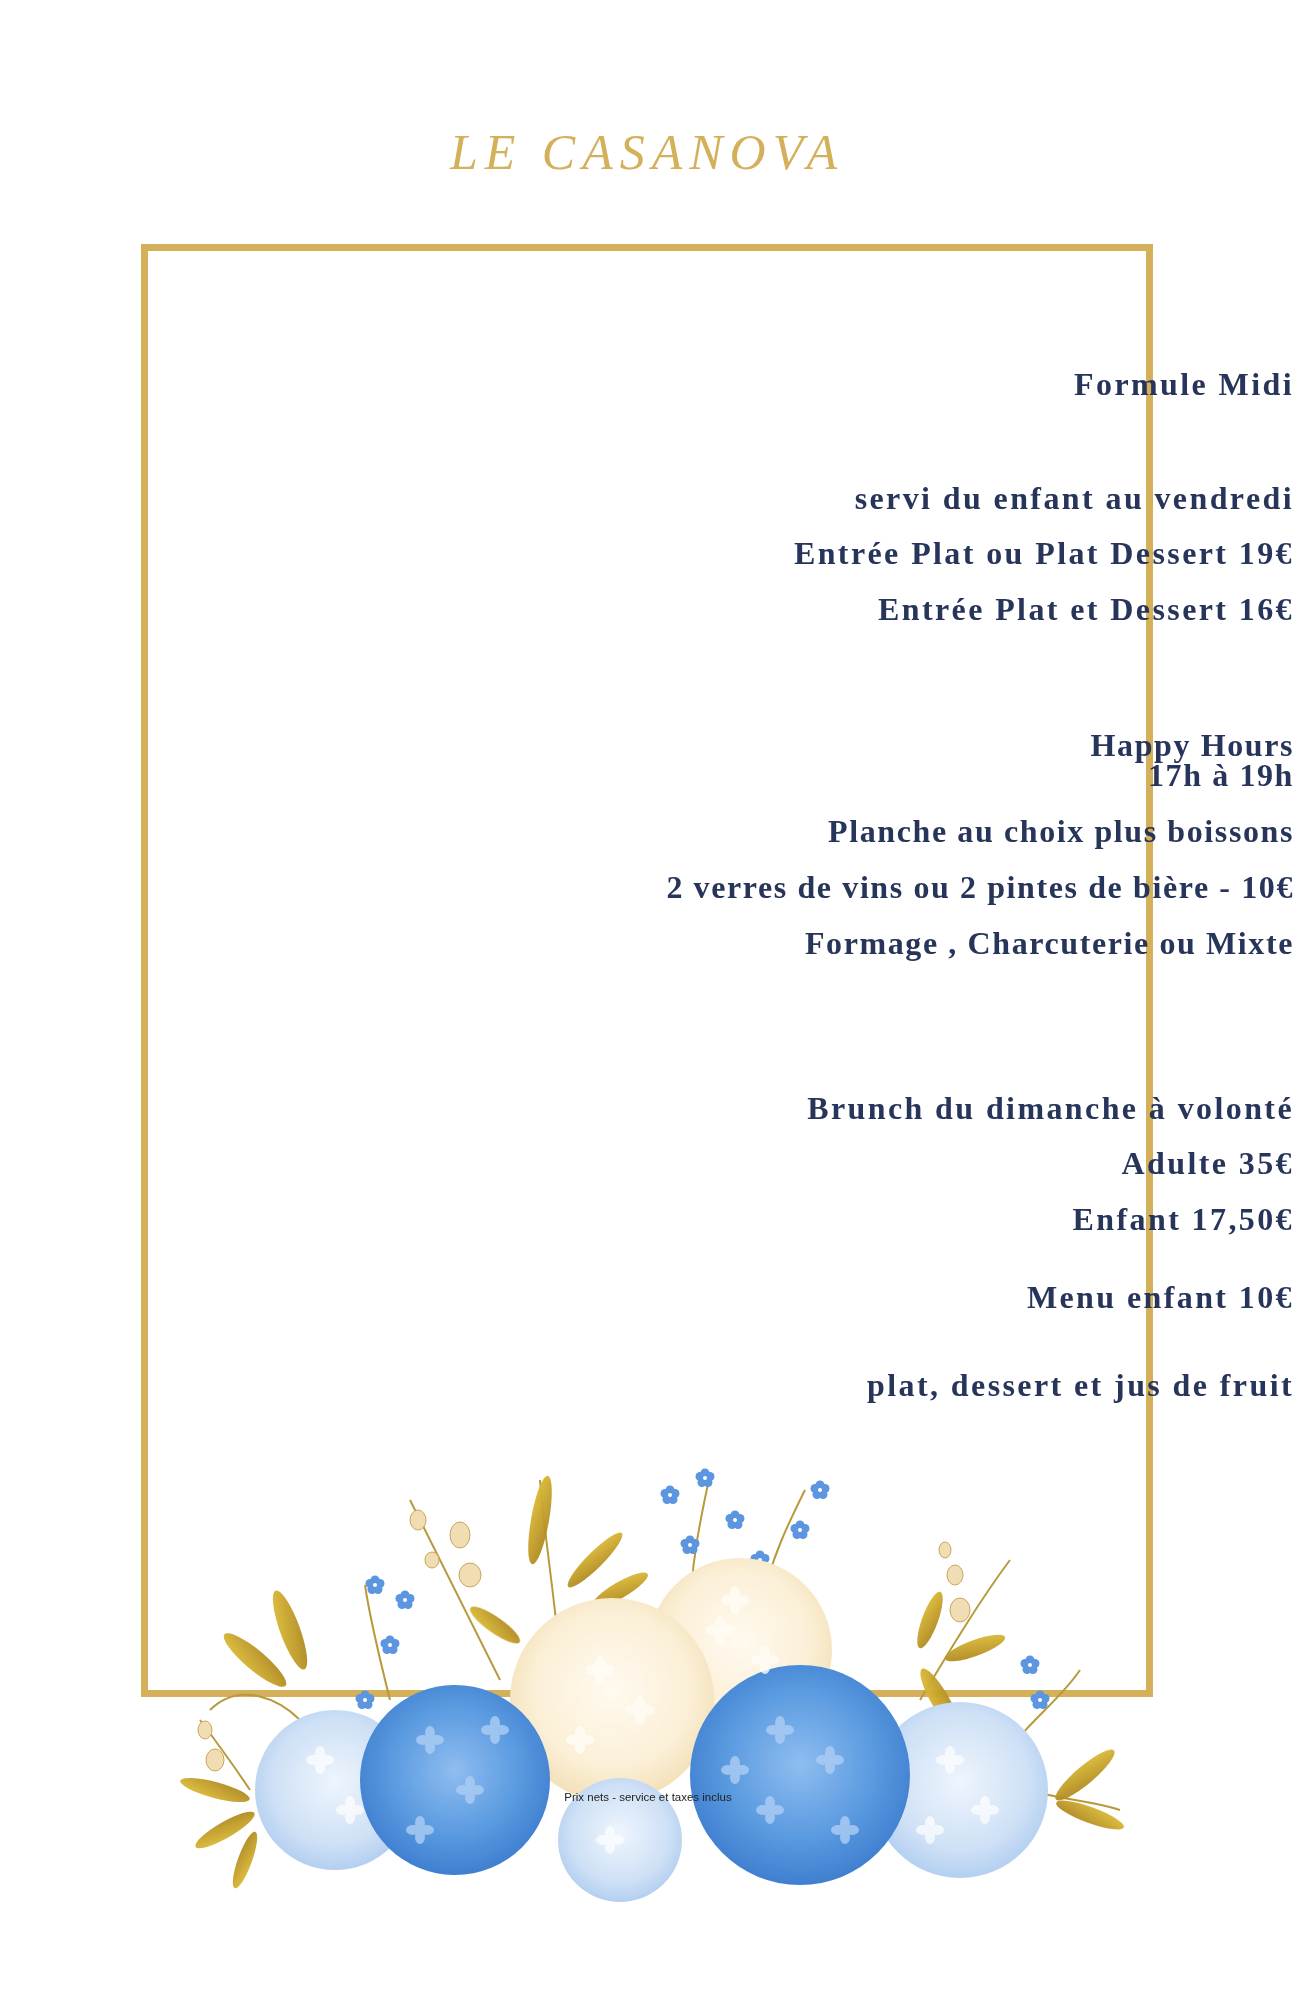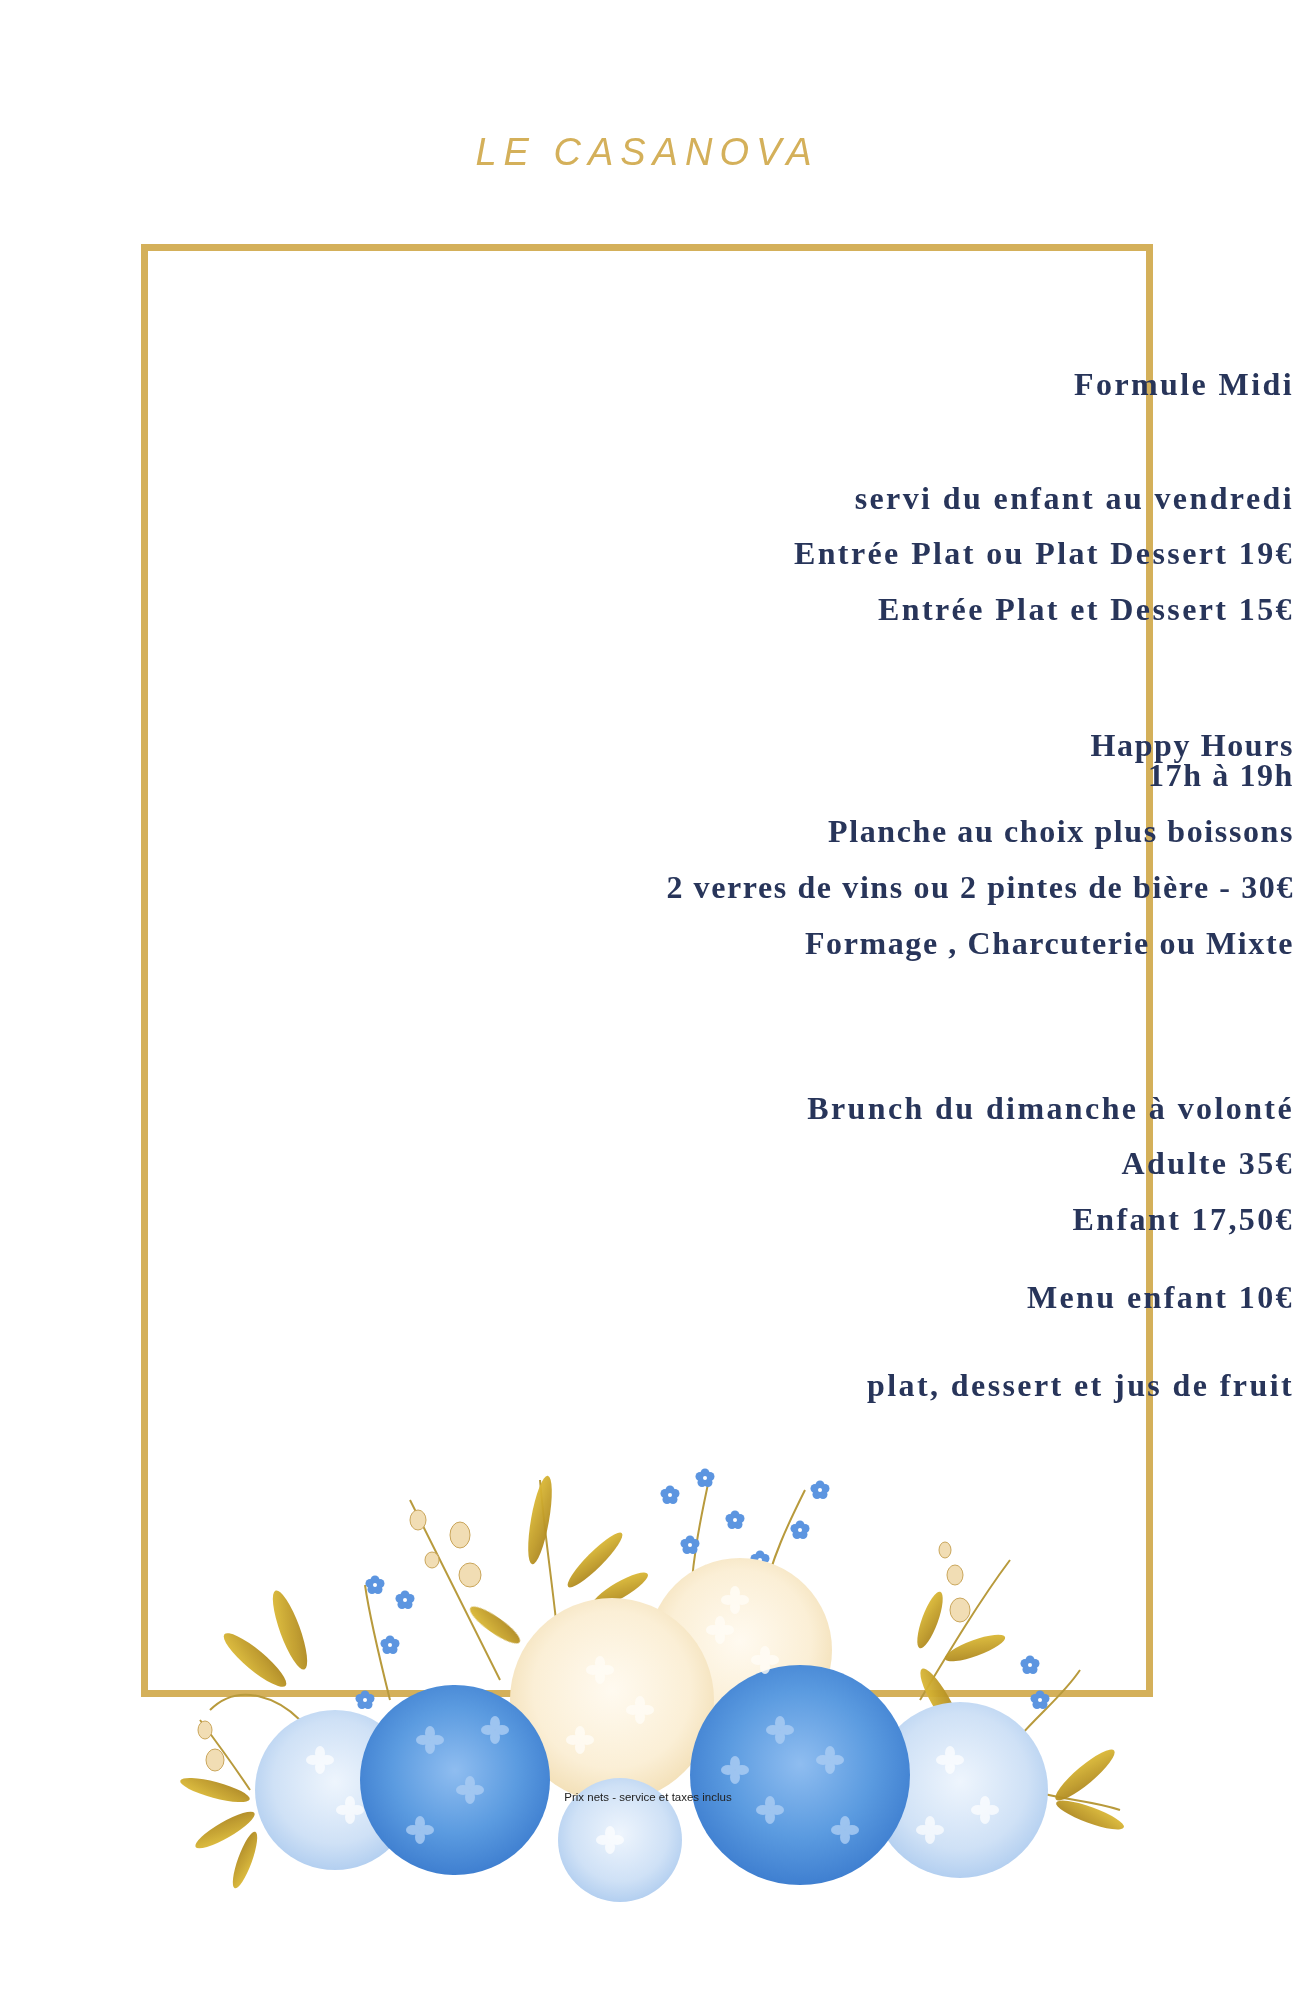--- a/index.html
+++ b/index.html
@@ -13,23 +13,23 @@
     position: relative;
     overflow: hidden;
     font-family: "DejaVu Serif", "Liberation Serif", serif;
   }
   .title {
     position: absolute;
     left: 0;
     width: 1294px;
     top: 122px;
     text-align: center;
-    font-family: Liberation Sans, sans-serif;
+    font-family: Liberation Serif, serif;
     font-style: italic;
-    font-size: 38px;
+    font-size: 50px;
     letter-spacing: 7px;
     line-height: 60px;
     color: #d4b05a;
   }
   .frame {
     position: absolute;
     left: 141px;
     top: 244px;
     width: 998px;
     height: 1439px;
@@ -76,26 +76,26 @@
 </head>
 <body>
 
 <div class="title">LE CASANOVA</div>
 
 <div class="frame"></div>
 
 <div class="menu-line" style="top:364px;">Formule Midi</div>
 <div class="menu-line" style="top:478px;">servi du enfant au vendredi</div>
 <div class="menu-line" style="top:533px;">Entrée Plat ou Plat Dessert 19€</div>
-<div class="menu-line" style="top:589px;">Entrée Plat et Dessert 15€</div>
+<div class="menu-line" style="top:589px;">Entrée Plat et Dessert 16€</div>
 
 <div class="menu-line narrow" style="top:700px;margin-top:25px;">Happy Hours</div>
 <div class="menu-line narrow" style="top:755px;">17h à 19h</div>
 <div class="menu-line narrow" style="top:811px;">Planche au choix plus boissons</div>
-<div class="menu-line narrow" style="top:867px;">2 verres de vins ou 2 pintes de bière - 30€</div>
+<div class="menu-line narrow" style="top:867px;">2 verres de vins ou 2 pintes de bière - 10€</div>
 <div class="menu-line narrow" style="top:923px;">Formage , Charcuterie ou Mixte</div>
 
 <div class="menu-line" style="top:1088px;">Brunch du dimanche à volonté</div>
 <div class="menu-line" style="top:1143px;">Adulte 35€</div>
 <div class="menu-line" style="top:1199px;">Enfant 17,50€</div>
 
 <div class="menu-line" style="top:1277px;">Menu enfant 10€</div>
 <div class="menu-line" style="top:1365px;">plat, dessert et jus de fruit</div>
 
 <svg class="florals" viewBox="0 1450 1294 460" xmlns="http://www.w3.org/2000/svg">

